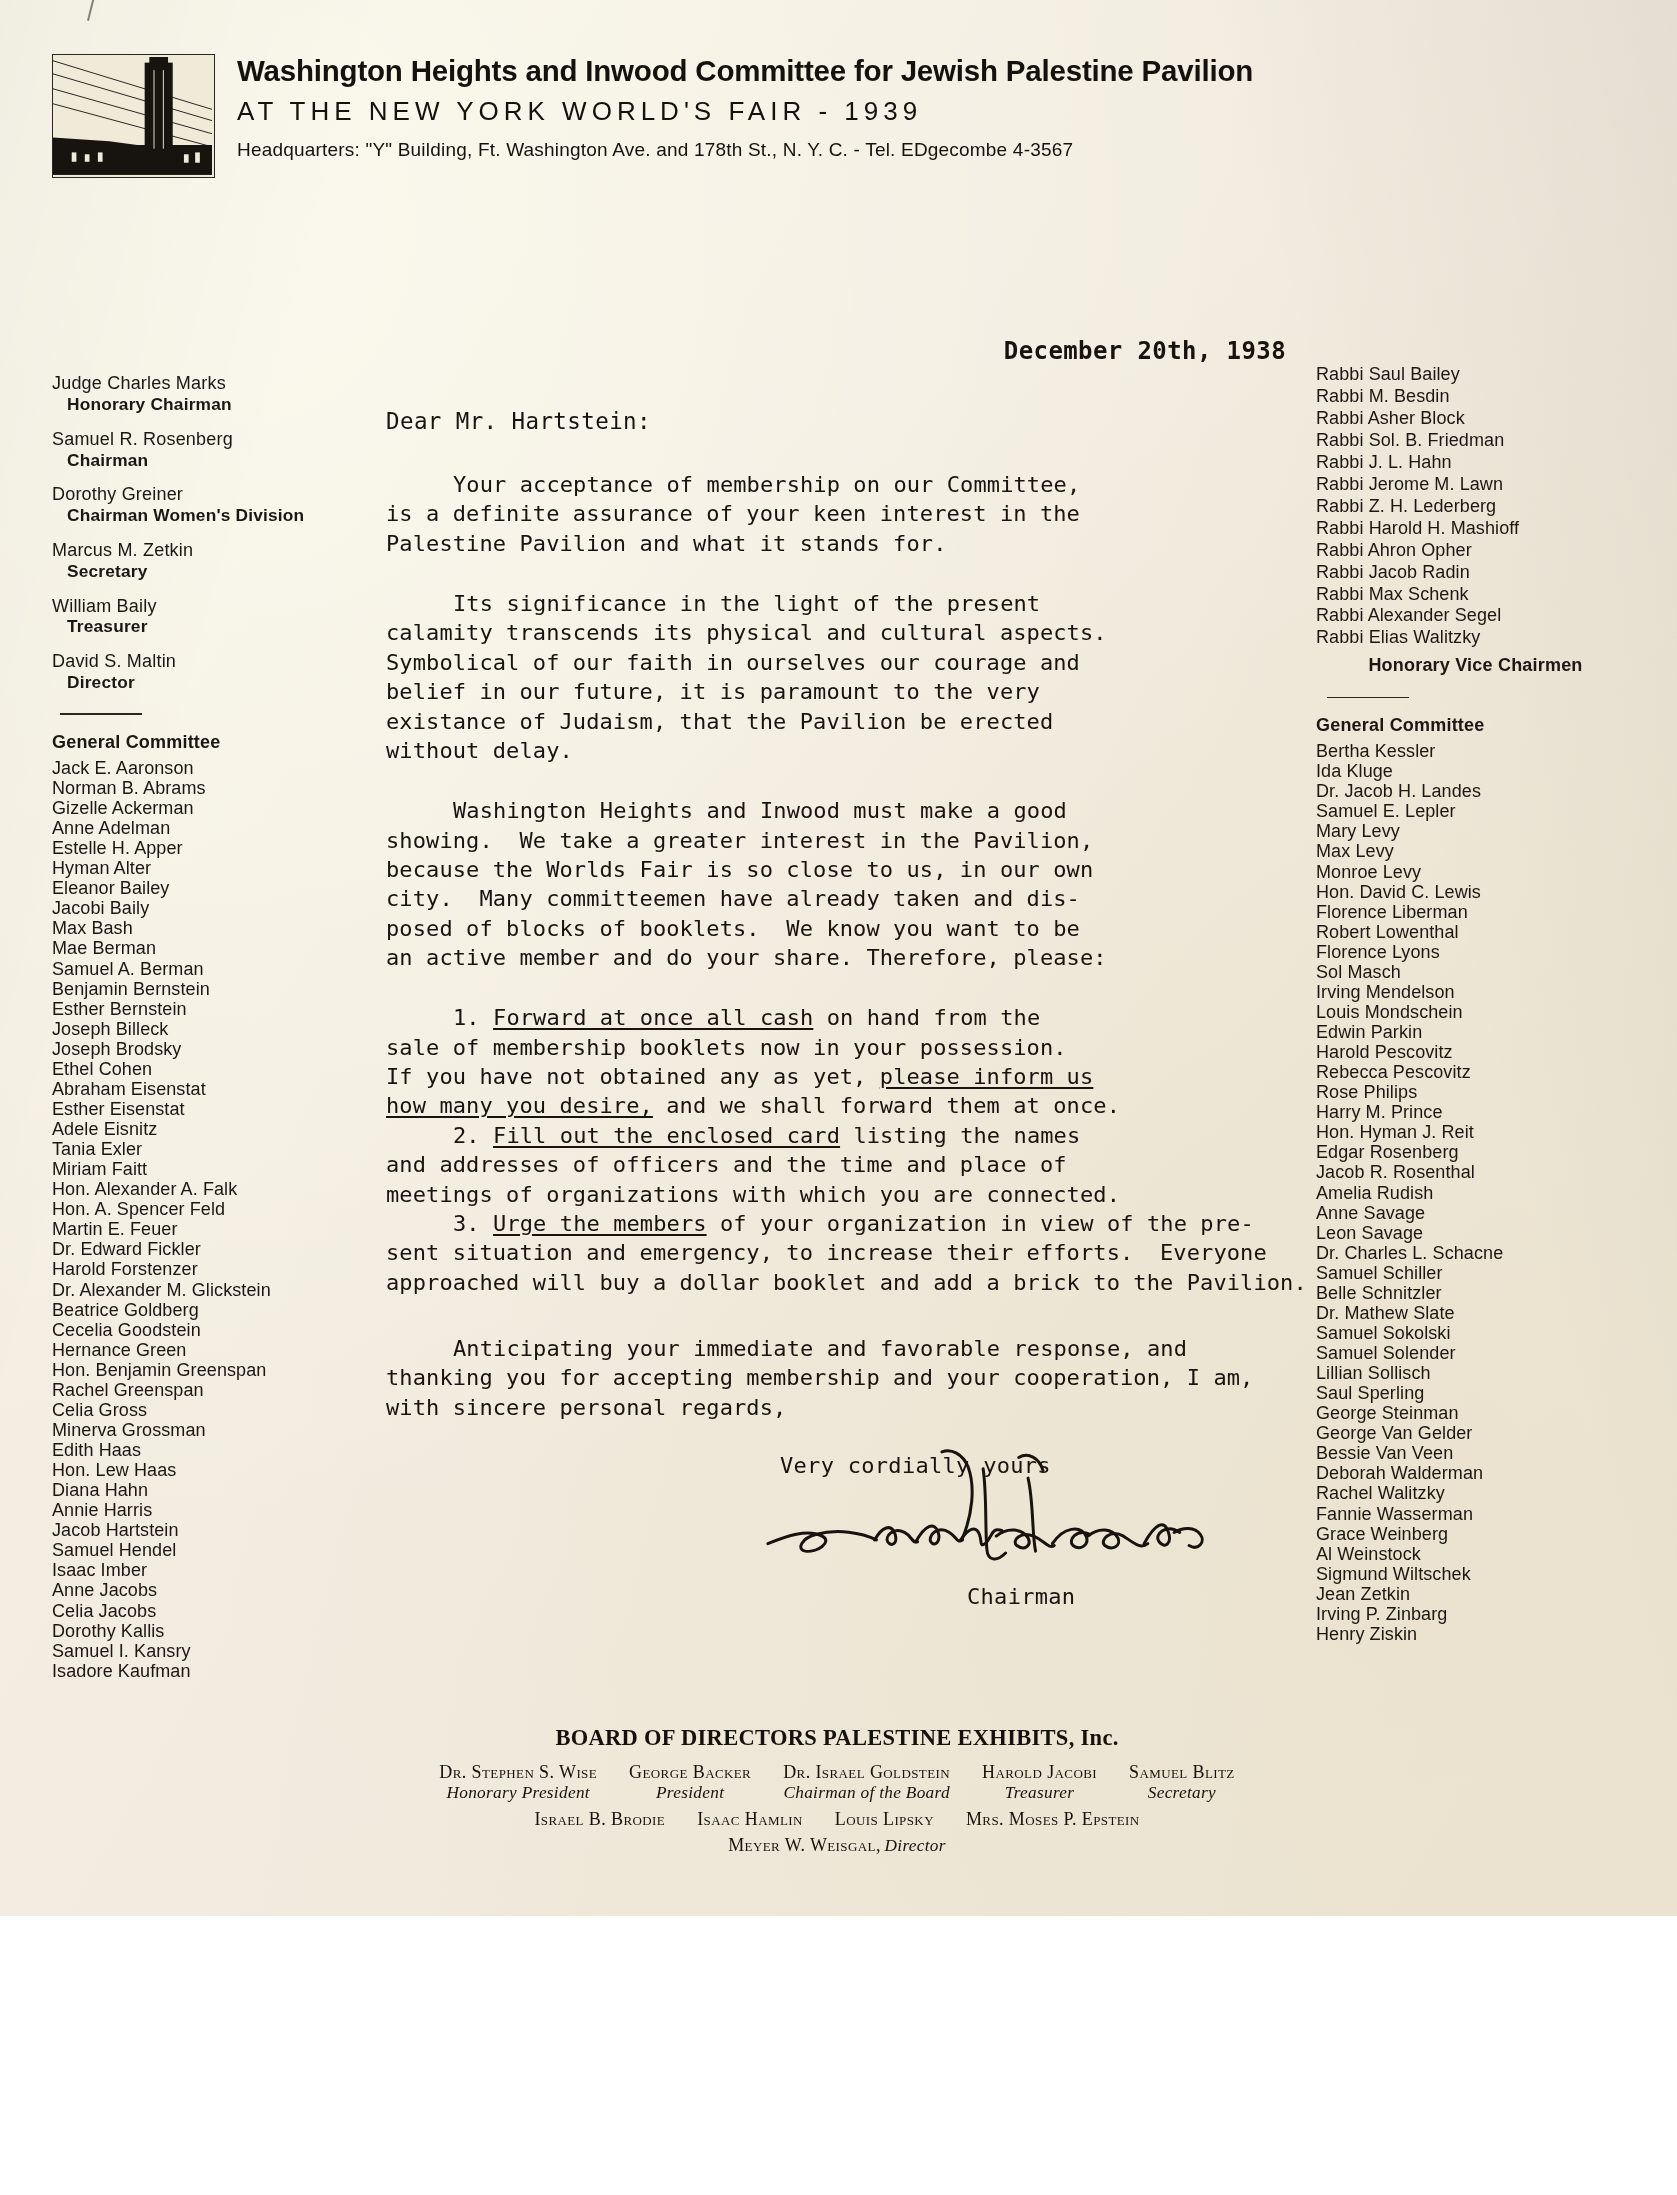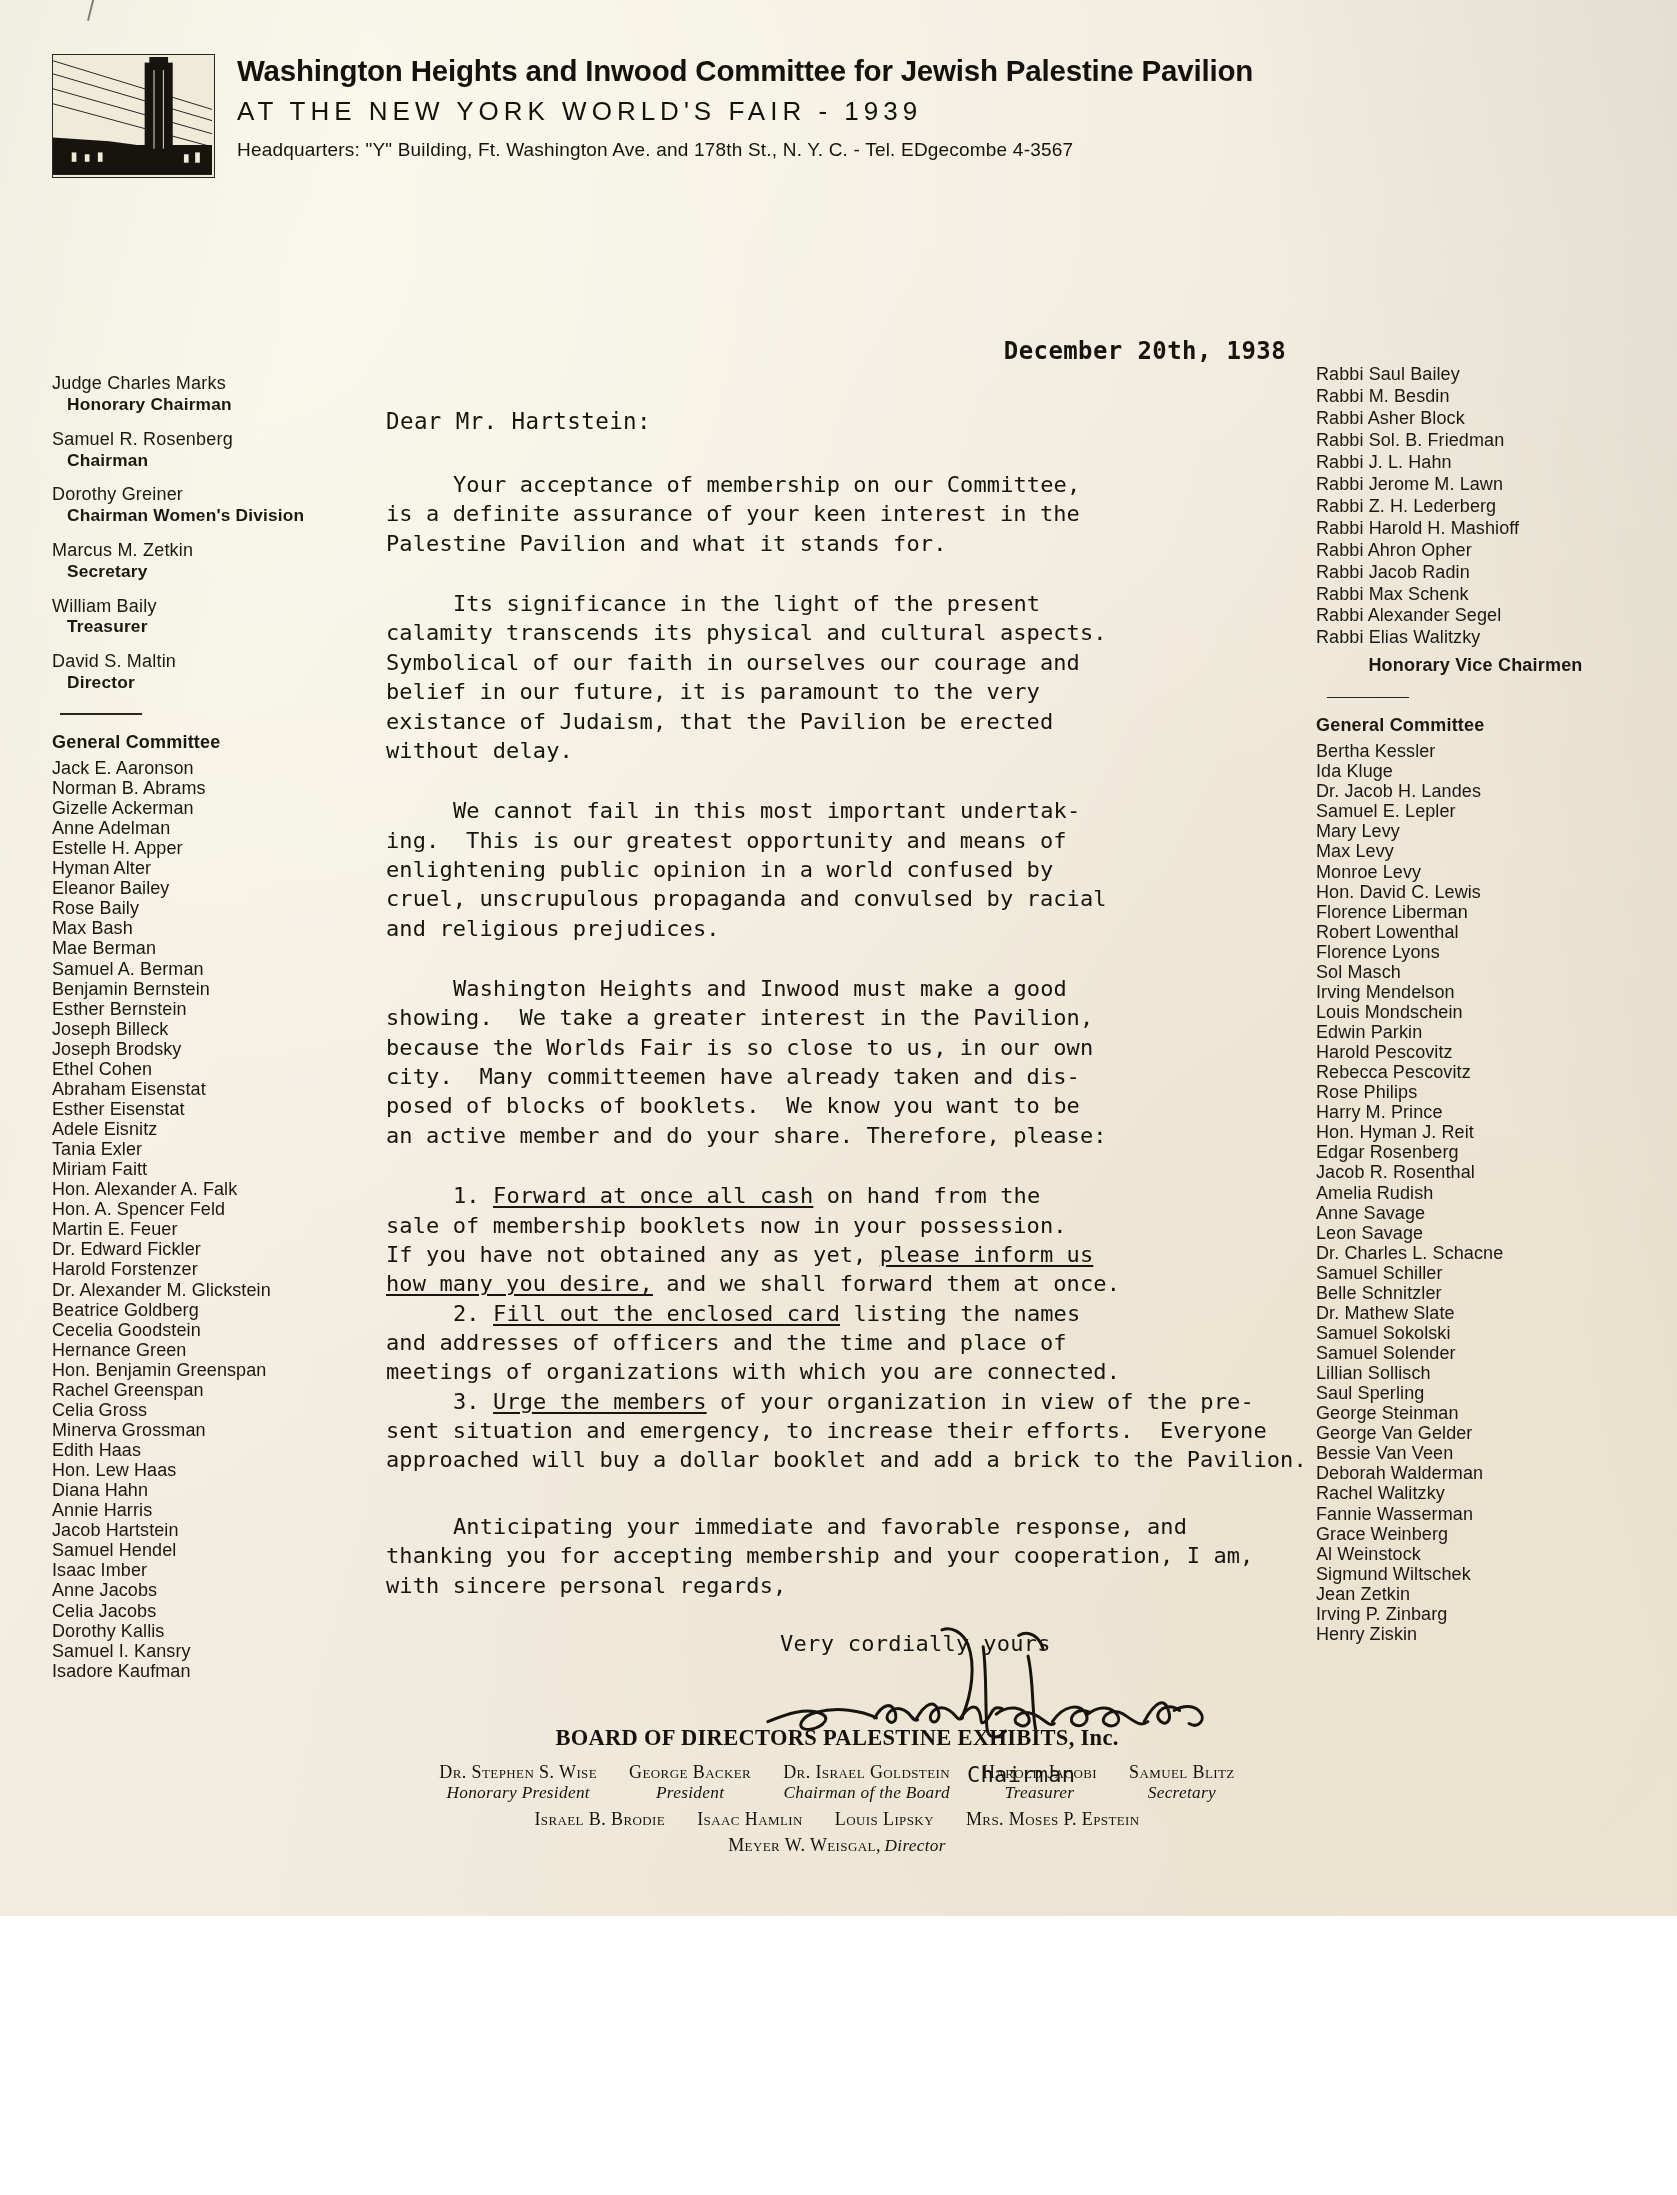--- a/index.html
+++ b/index.html
@@ -339,21 +339,21 @@
 
     <div class="gc-head">General Committee</div>
     <ul class="names" id="left-names">
         <li>Jack E. Aaronson</li>
         <li>Norman B. Abrams</li>
         <li>Gizelle Ackerman</li>
         <li>Anne Adelman</li>
         <li>Estelle H. Apper</li>
         <li>Hyman Alter</li>
         <li>Eleanor Bailey</li>
-        <li>Rose Baily</li>
+        <li>Jacobi Baily</li>
         <li>Max Bash</li>
         <li>Mae Berman</li>
         <li>Samuel A. Berman</li>
         <li>Benjamin Bernstein</li>
         <li>Esther Bernstein</li>
         <li>Joseph Billeck</li>
         <li>Joseph Brodsky</li>
         <li>Ethel Cohen</li>
         <li>Abraham Eisenstat</li>
         <li>Esther Eisenstat</li>
@@ -464,25 +464,20 @@
 
     <p class="para indent">Your acceptance of membership on our Committee,
 is a definite assurance of your keen interest in the
 Palestine Pavilion and what it stands for.</p>
     <p class="para indent">Its significance in the light of the present
 calamity transcends its physical and cultural aspects.
 Symbolical of our faith in ourselves our courage and
 belief in our future, it is paramount to the very
 existance of Judaism, that the Pavilion be erected
 without delay.</p>
-    <p class="para indent">We cannot fail in this most important undertak-
-ing.  This is our greatest opportunity and means of
-enlightening public opinion in a world confused by
-cruel, unscrupulous propaganda and convulsed by racial
-and religious prejudices.</p>
     <p class="para indent">Washington Heights and Inwood must make a good
 showing.  We take a greater interest in the Pavilion,
 because the Worlds Fair is so close to us, in our own
 city.  Many committeemen have already taken and dis-
 posed of blocks of booklets.  We know you want to be
 an active member and do your share. Therefore, please:</p>
 
     <div class="num-block">
       <p class="num-item"><span>1.</span> <u class="ul">Forward at once all cash</u><span> on hand from the</span>
 <span>sale of membership booklets now in your possession.

